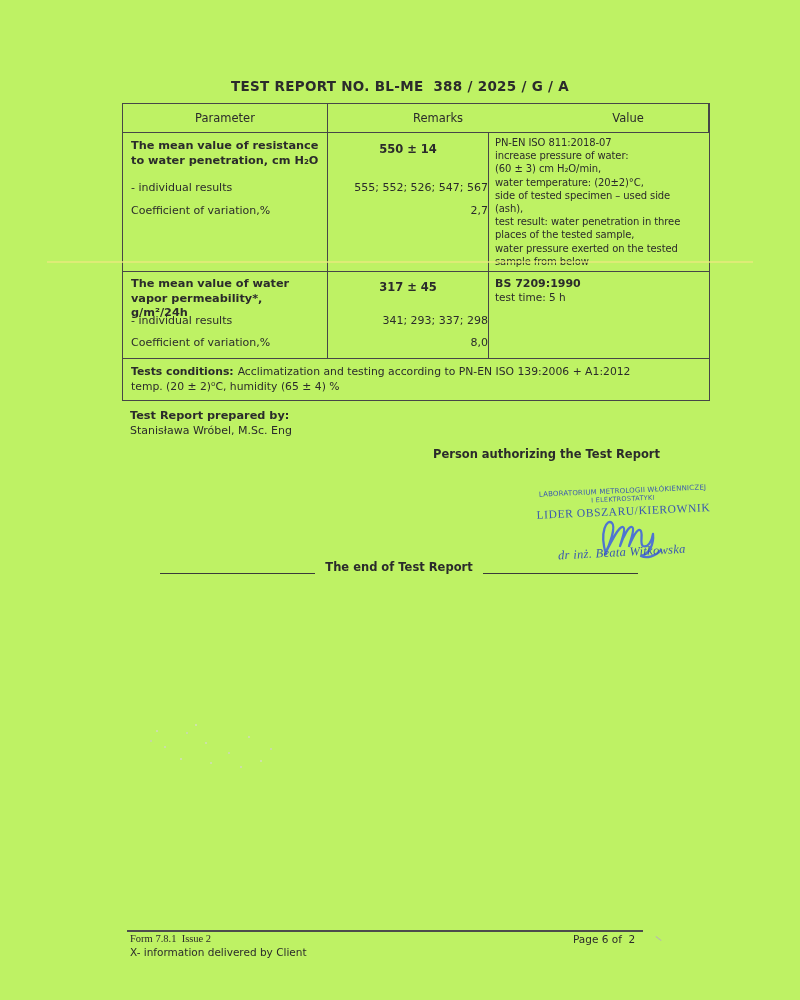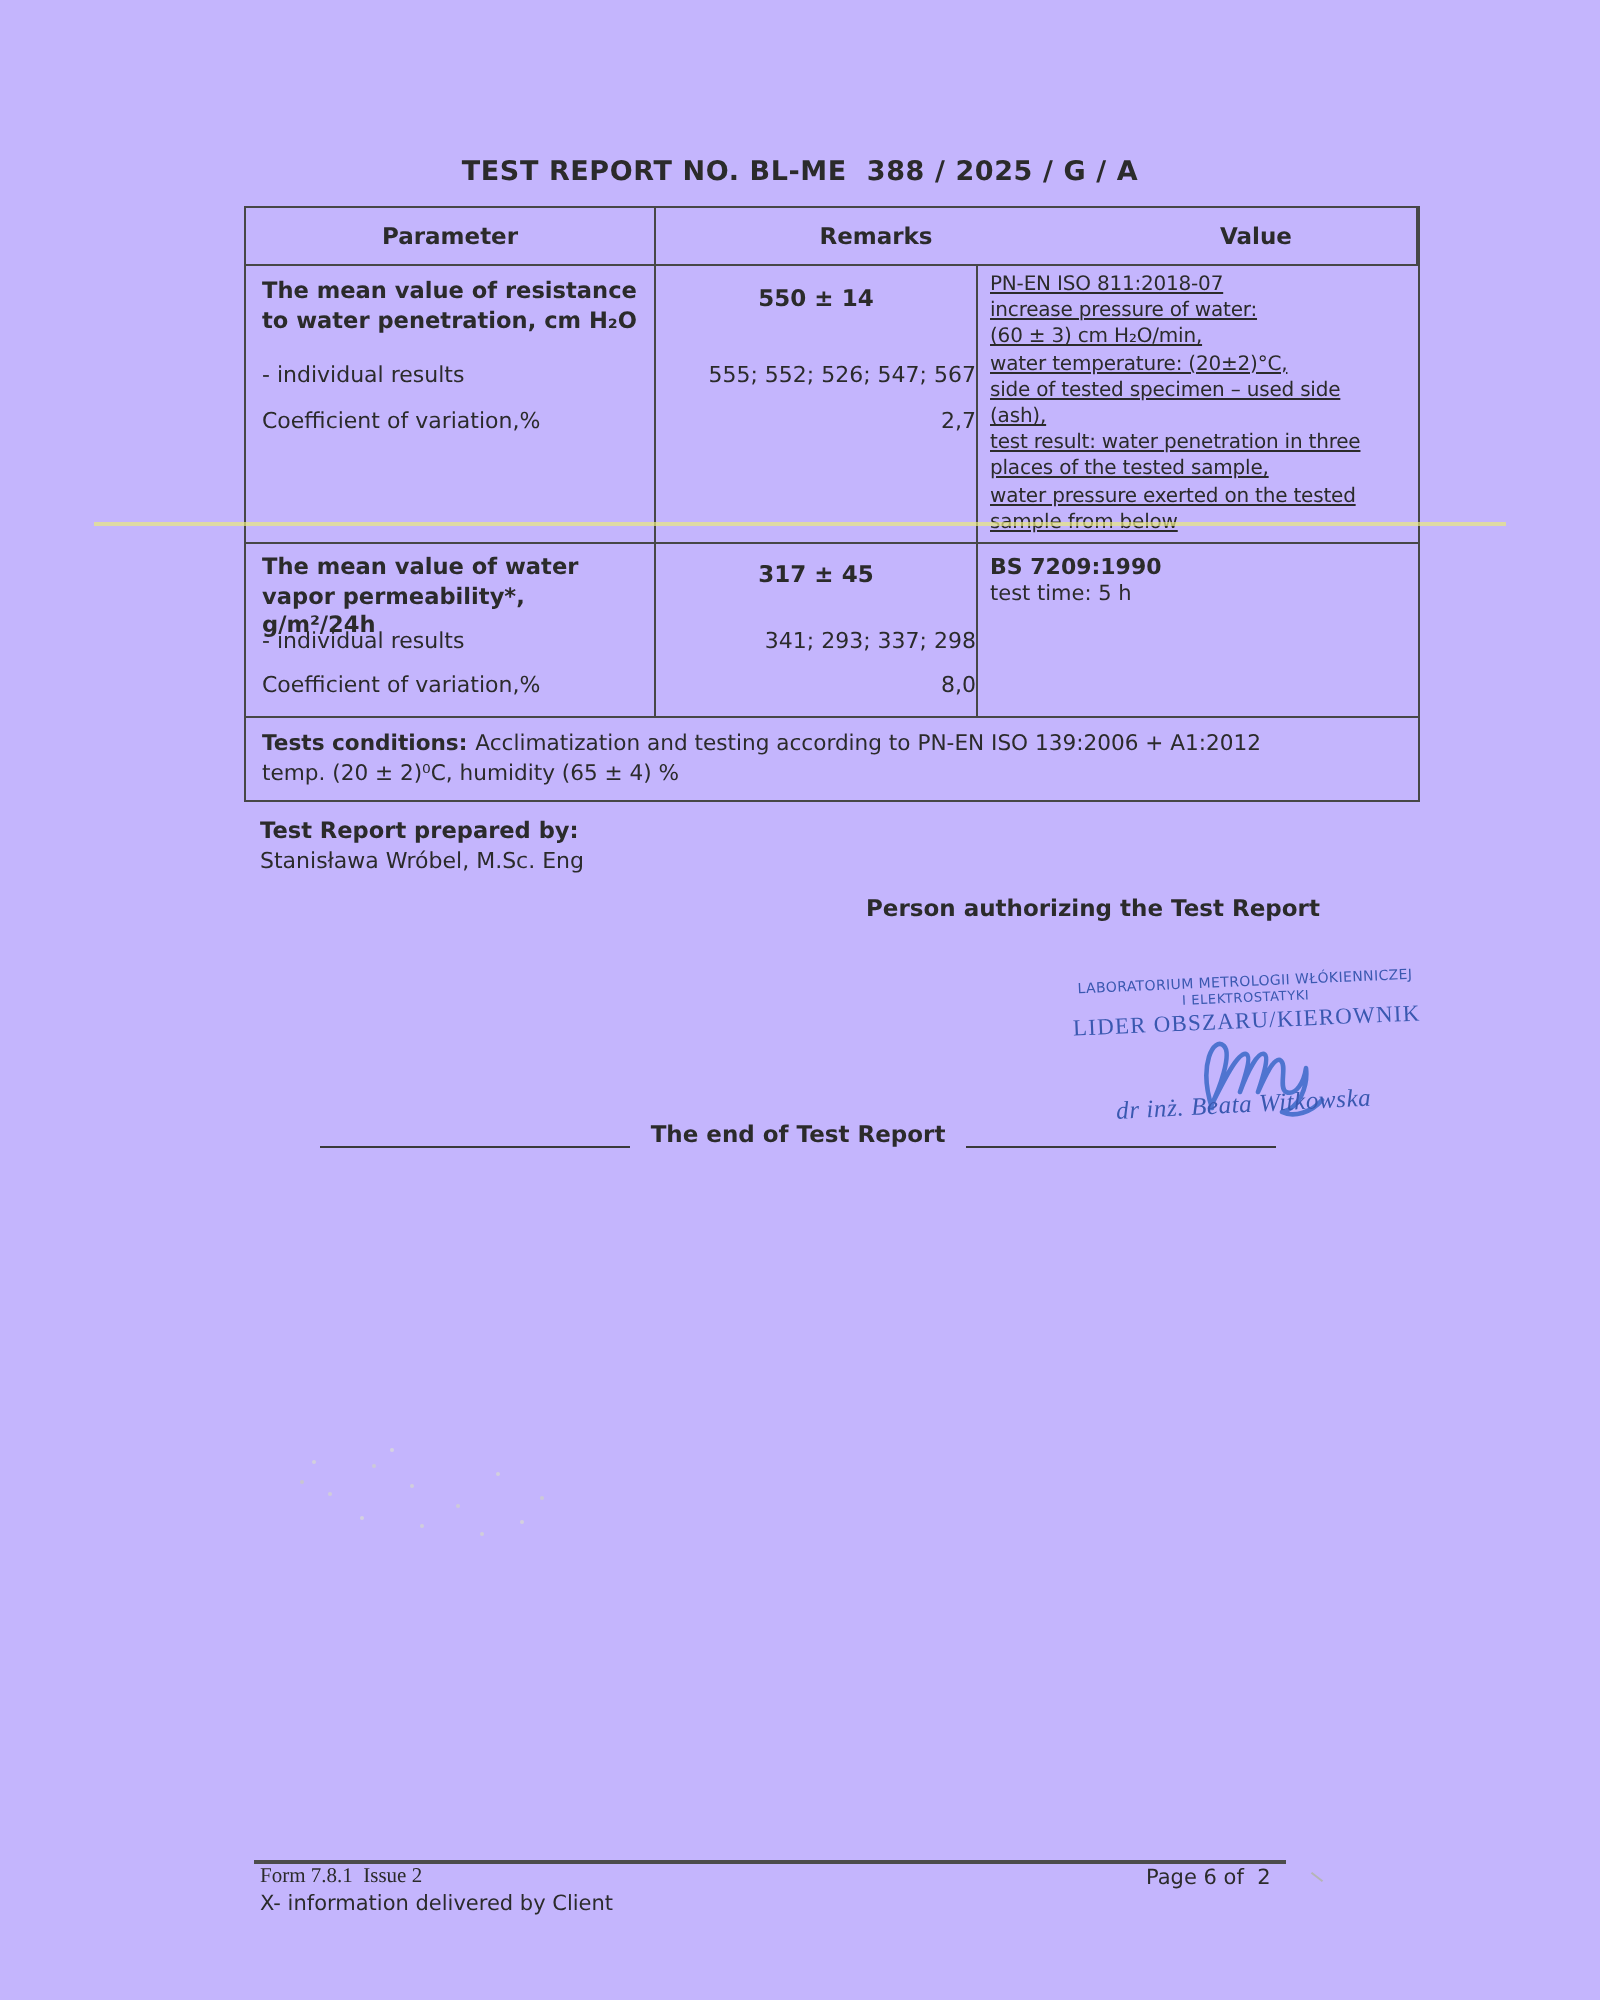--- a/index.html
+++ b/index.html
@@ -1,18 +1,18 @@
 <!DOCTYPE html>
 <html style="--ink: #2b2b2b; --border: #474747; --stamp: #3a58b0; --sig: #4f74d0; --yellow: #e9e97e;"><head>
 <meta charset="utf-8">
 <style>
   html,body { margin:0; padding:0; background:#e8e8e8; }
   .page {
     position:relative; width:800px; height:1000px; margin:0 auto;
-    background:#c4b5fd; overflow:hidden;
+    background:#bef264; overflow:hidden;
     font-family:"DejaVu Sans","Liberation Sans",sans-serif;
     color:var(--ink,#2b2b2b);
   }
   .pre { white-space:pre; }
   .doc-title {
     position:absolute; top:78px; left:0; width:100%;
     text-align:center; font-weight:bold; font-size:13.5px; letter-spacing:.3px;
   }
   
   .rtable {
@@ -20,22 +20,22 @@
     border:1.6px solid var(--border,#474747); box-sizing:border-box;
   }
   .trow { display:flex; border-bottom:1.6px solid var(--border,#474747); box-sizing:border-box; }
   .trow:last-child { border-bottom:none; }
   .cell { position:relative; box-sizing:border-box; }
   .c1 { width:205px; border-right:1.5px solid var(--border,#474747); }
   .c2 { width:161px; border-right:1.5px solid var(--border,#474747); }
   .c3 { flex:1; }
   .thead { height:29px; }
   .thead .cell { display:flex; align-items:center; justify-content:center;
-                 font-weight:bold; font-size:11.5px; }
-  .row1 { height:139px;text-decoration:underline; }
+                 font-weight:normal; font-size:11.5px; }
+  .row1 { height:139px; }
   .row2 { height:87px; }
   .abs { position:absolute; }
   .ptitle { left:8px; top:6px; width:192px; font-weight:bold; font-size:11.3px; line-height:14.5px; }
   .plabel { left:8px; font-size:11px; white-space:nowrap; }
   .vmain { left:0; width:100%; text-align:center; font-weight:bold; font-size:11.5px; }
   .vsub  { left:0; width:100%; text-align:right; font-size:11px; }
   .remarks { padding:3px 6px 0 6px; font-size:10px; line-height:13.2px; letter-spacing:-.1px; }
   .remarks div { white-space:nowrap; }
   .rem-standard { font-weight:bold; font-size:11px; padding:5px 6px 0 6px; }
   .rem-sub { font-size:10.5px; padding:1px 6px 0 6px; }

